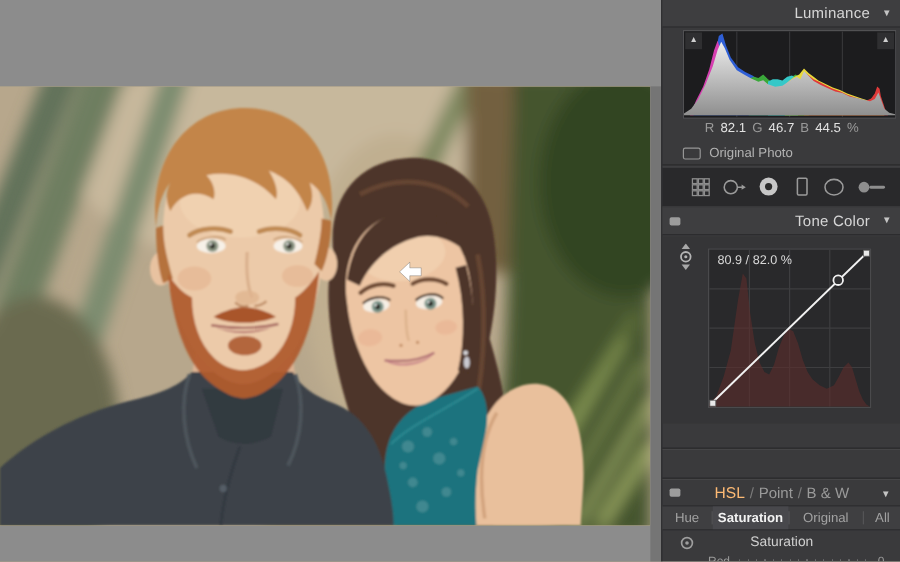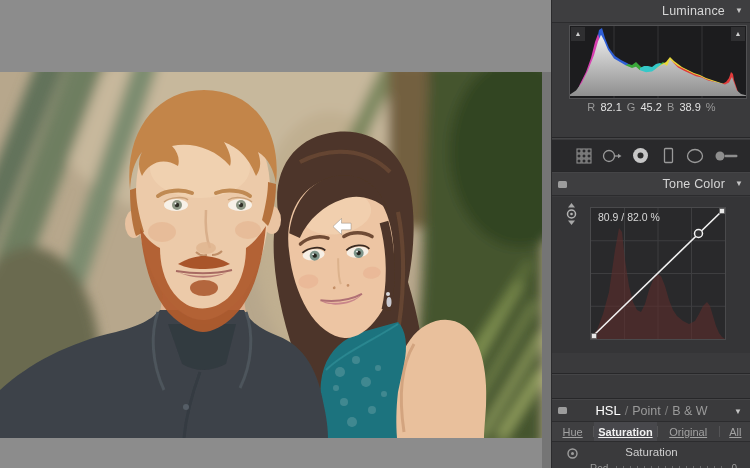--- a/index.html
+++ b/index.html
@@ -44,24 +44,24 @@
   .curve-box{position:absolute;left:38px;top:10px;width:136px;height:133px;background:#29292b;border:1px solid #4a4a4c;}
   .curve-box .readout{position:absolute;left:7px;top:3px;font-size:10.5px;color:#d8d8d8;}
   .row-center{position:absolute;left:0;width:199px;text-align:center;font-size:11px;}
   .lab{color:#a8a8a8;} .val{color:#e4e4e4;text-align:right;}
   .stepper{display:inline-block;vertical-align:-1px;margin-left:4px;}
   .pc-row{position:absolute;left:0;top:376px;width:199px;height:22px;background:#3b3b3d;font-size:10.5px;line-height:22px;padding-left:16px;}
   .pc-btn{position:absolute;right:8px;top:3px;width:19px;height:16px;background:#242426;border:1px solid #606062;border-radius:2px;display:flex;align-items:center;justify-content:center;}
 
   
   .hsl-title{position:absolute;left:0;top:403px;width:199px;text-align:center;font-size:12.5px;color:#9a9a9a;}
-  .hsl-title .strong{color:#ffffff;font-size:13px;}
+  .hsl-title .strong{color:#fdba74;font-size:13px;}
   .hsl-title .sl{color:#7c7c7c;padding:0 4px;}
   .tabs{position:absolute;left:0;top:421px;width:199px;height:21px;background:#3f3f41;border-top:1px solid #2c2c2e;border-bottom:1px solid #2c2c2e;display:flex;align-items:stretch;font-size:11px;}
-  .tab{flex:0 0 auto;display:flex;align-items:center;justify-content:center;color:#a2a2a2;padding:0 4px;text-decoration:underline;}
+  .tab{flex:0 0 auto;display:flex;align-items:center;justify-content:center;color:#a2a2a2;padding:0 4px;}
   .tab.sel{color:#f2f2f2;font-weight:bold;background:#48484c;}
   .tab-div{width:1px;background:#545456;margin:4px 0;}
   .sat-row{position:absolute;left:0;top:444px;width:199px;height:18px;}
   .sat-row .ttl{position:absolute;left:0;width:199px;text-align:center;top:2px;font-size:11.5px;color:#cfcfcf;}
   .sat-tat{position:absolute;left:14px;top:2px;}
   .sliver{position:absolute;left:0;top:462px;width:199px;height:6px;overflow:hidden;}
   .sliver .srow{display:flex;align-items:flex-start;font-size:10px;color:#9a9a9a;padding:1px 14px 0 38px;}
   .sliver .ticks{flex:1;height:3px;margin:3px 8px 0 8px;background:repeating-linear-gradient(90deg,#6a6a6c 0 1px,transparent 1px 7px);}
 </style>
 </head>
@@ -223,26 +223,30 @@
       <path d="M0,70 L0,68.6 6,64.6 12,56.4 18,44.2 24,29.2 28,15.6 31,8.8 34,14.2 38,23.8 44,32.6 50,36 56,39.4 62,42.1 66,40.8 70,44.2 76,46.2 82,45.5 86,42.8 90,40.1 94,38 97,40.1 100,33.3 104,37.4 108,41.4 114,44.8 120,47.6 126,50.3 132,51.6 138,54.4 144,55.7 150,57.1 155,58.4 159,56.4 162,51 164,56.4 167,64.6 171,68 176,69.3 176,70 Z" fill="url(#grayg)"></path>
     </svg>
     <div class="clip-btn l">▲</div>
     <div class="clip-btn r">▲</div>
   </div>
 
   <div class="rgb-row">
     <span class="lab">R</span>
     <span class="val">82.1</span>
     <span class="lab">G</span>
-    <span class="val">45.2</span>
+    <span class="val">46.7</span>
     <span class="lab">B</span>
-    <span class="val">38.9</span>
+    <span class="val">44.5</span>
     <span class="lab">%</span>
   </div>
 
+  <div class="orig-row">
+    <span class="chk"></span>
+    <span>Original Photo</span>
+  </div>
 
   <div class="divider" style="top:137px;"></div>
 
   <div class="toolstrip">
     <span class="tool">
       <svg width="16" height="16">
           <g stroke="#8e8e8e" fill="none" stroke-width="1.1">
         <rect x="1" y="1" width="4" height="4"></rect>
             <rect x="6" y="1" width="4" height="4"></rect>
             <rect x="11" y="1" width="4" height="4"></rect>

